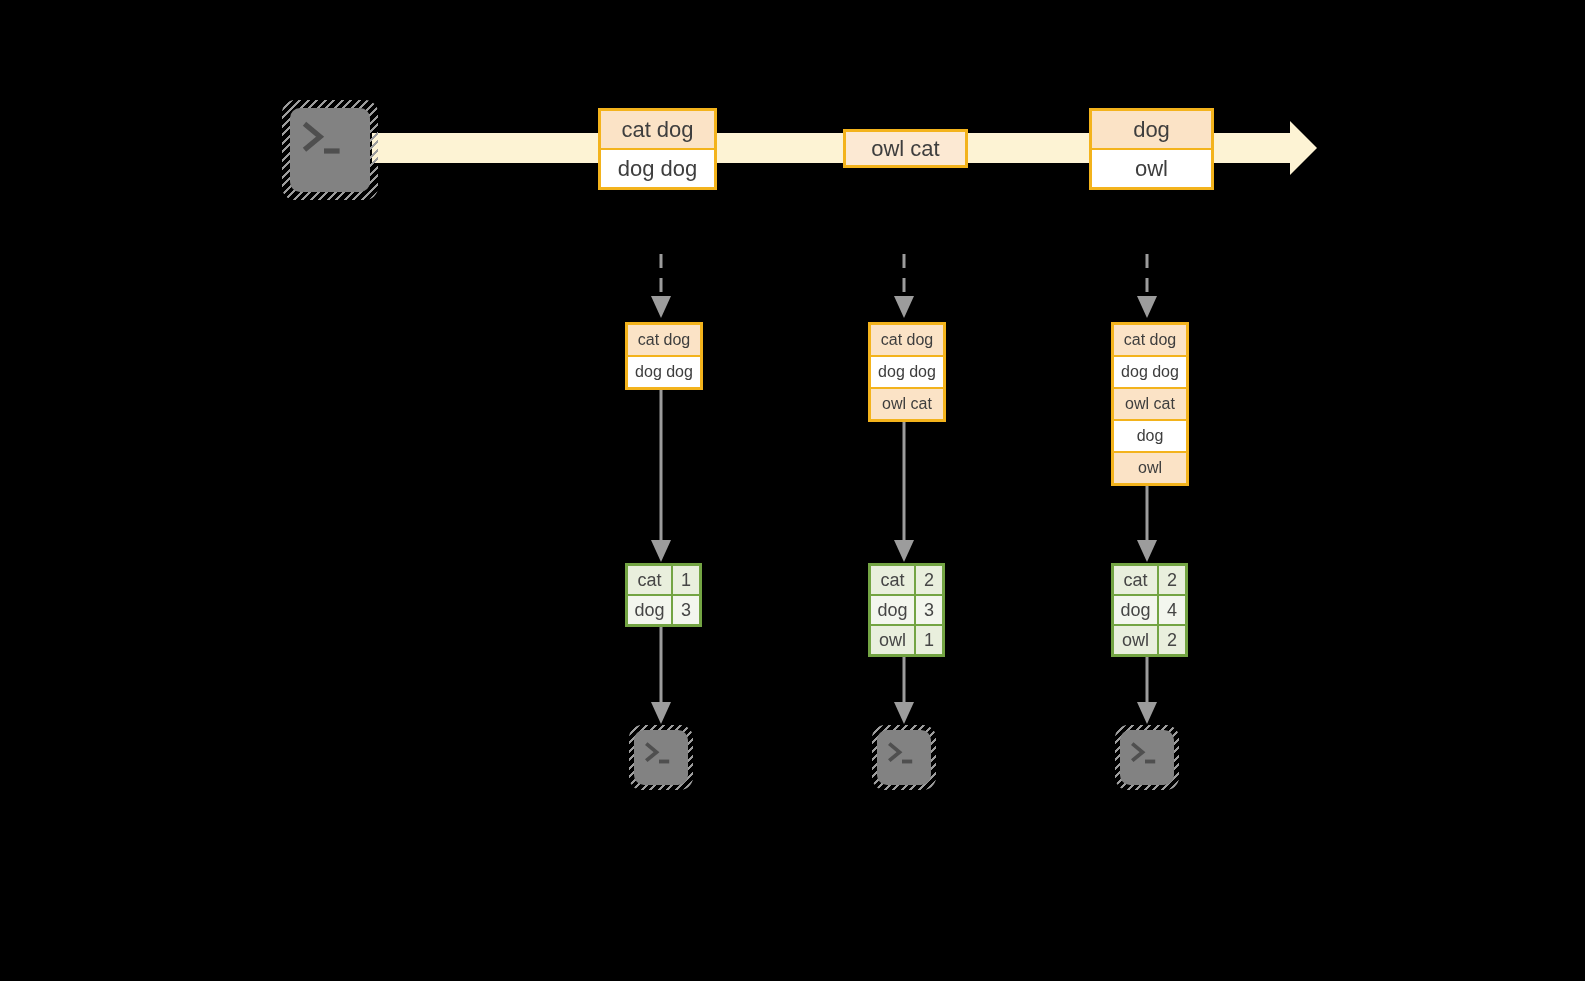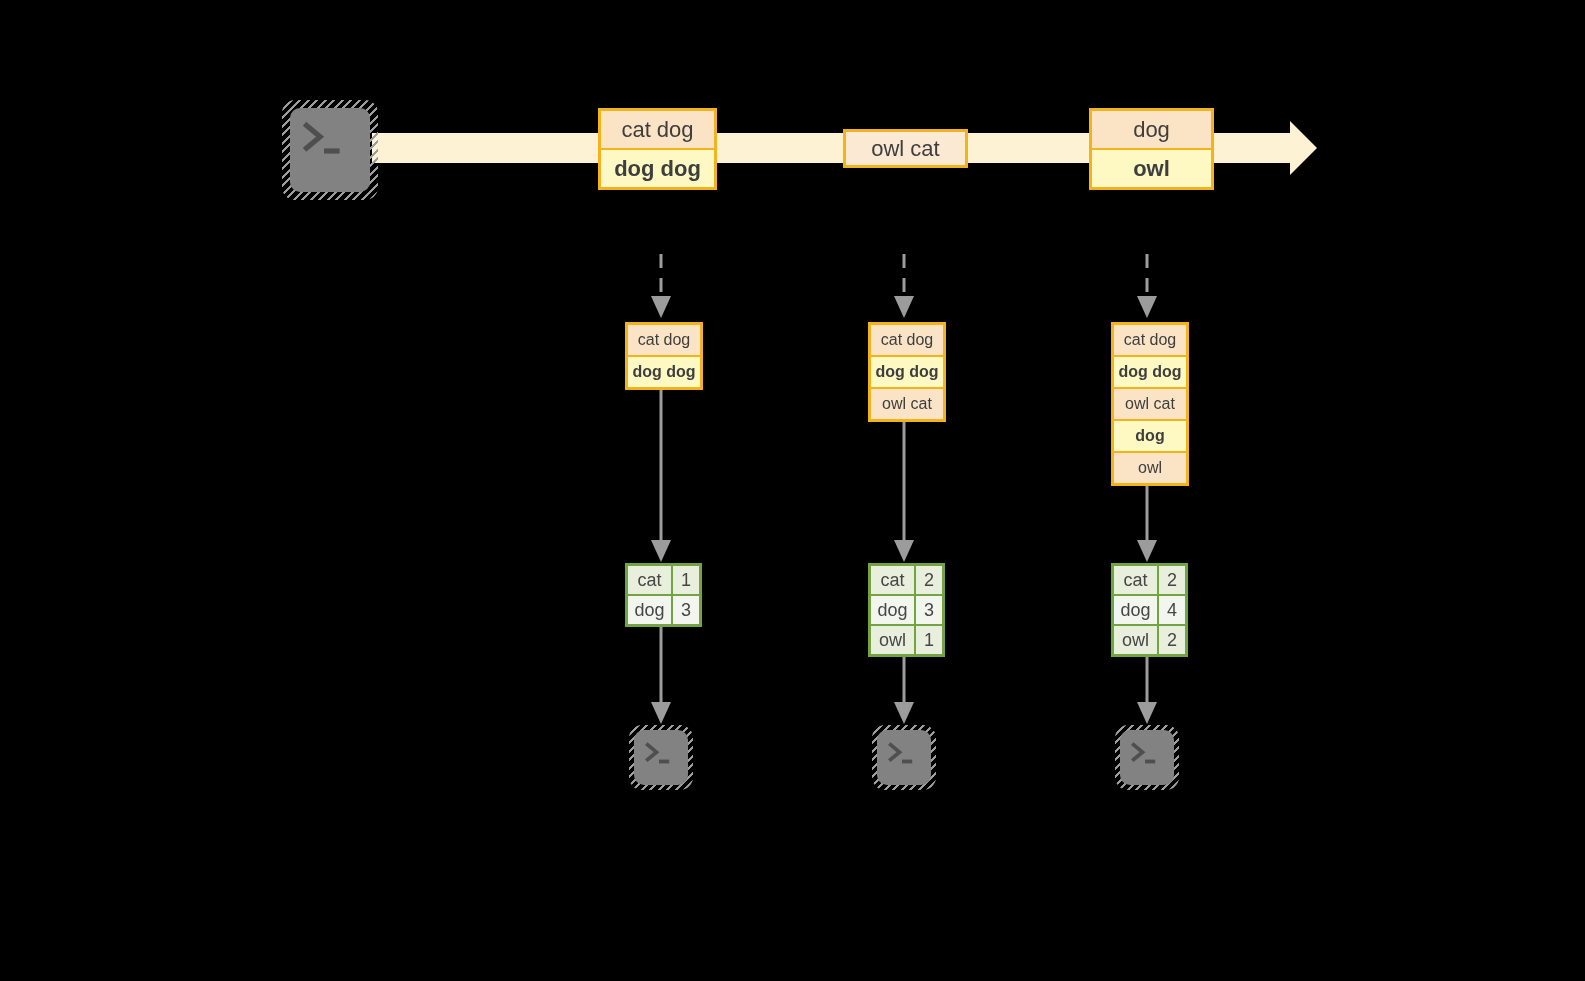--- a/index.html
+++ b/index.html
@@ -15,21 +15,21 @@
           border-top:27px solid transparent; border-bottom:27px solid transparent;
           border-left:27px solid #fdf3d4; z-index:1; }
 
   
   .sbox { position:absolute; border:3px solid #f3b31c; z-index:2; }
   .scell { height:37px; line-height:37px; text-align:center; font-size:22px;
            color:#3e3e3e; }
   .scell + .scell { border-top:2px solid #f3b31c; }
   .scell.single { height:33px; line-height:33px; }
   .peach { background:#fbe3c6; }
-  .cream { background:#fef9c3;font-weight:bold; }
+  .cream { background:#ffffff; }
 
   
   .term { position:absolute; border-radius:13px; z-index:2;
           background:repeating-linear-gradient(135deg,#9d9d9d 0 2px,transparent 2px 6px); }
   .term-body { position:absolute; background:#828282; border-radius:10px; }
   .term-lg .term-body { inset:8px; }
   .term-sm .term-body { inset:5px; }
   .prompt { position:absolute; left:8px; top:9px; }
 
   

